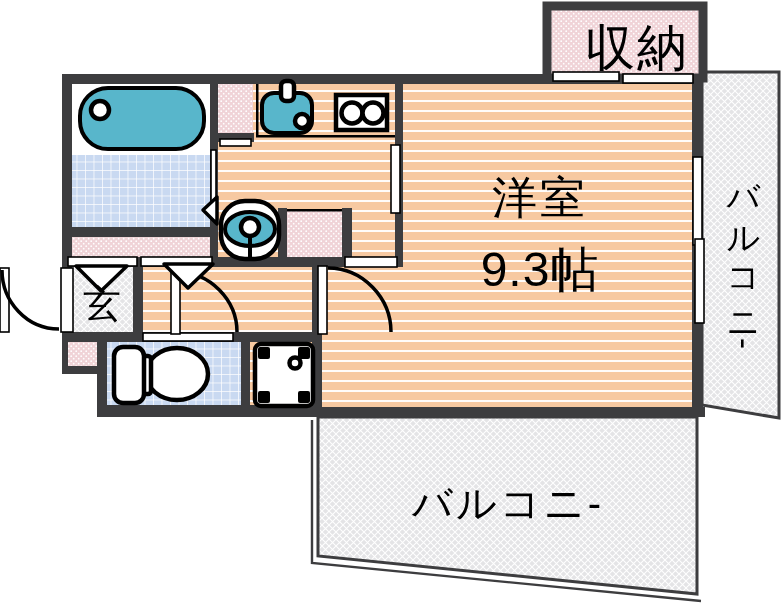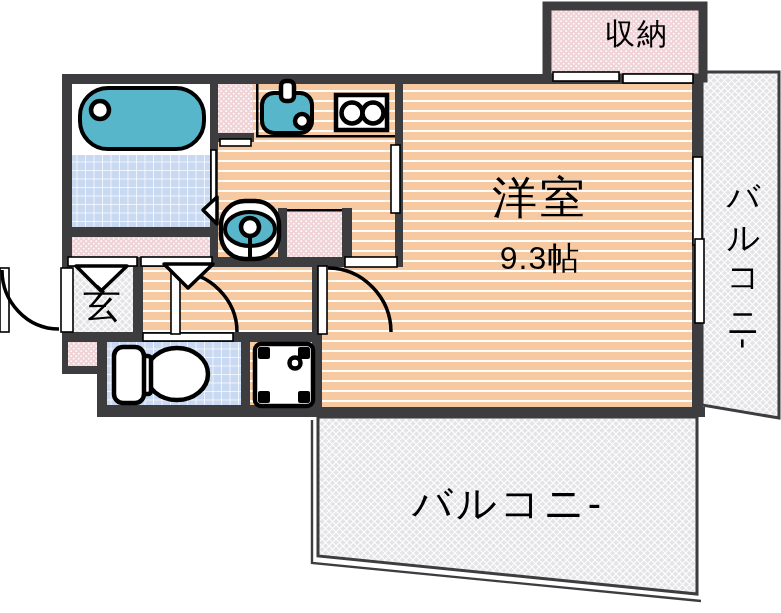--- a/index.html
+++ b/index.html
@@ -14,23 +14,23 @@
   .arc{fill:none;stroke:#000;stroke-width:3.5;}
   .tri{fill:#fff;stroke:#000;stroke-width:3.5;stroke-linejoin:round;}
   .bal{fill:url(#pHatch);stroke:var(--wall);stroke-width:3;}
   .thin{fill:none;stroke:var(--wall);stroke-width:2.4;}
   .pbPeach{fill:var(--room-floor);}
   .pbTile{fill:var(--tile-floor);}
   .pbPink{fill:var(--closet-pink);}
   .pbGray{fill:var(--balcony-gray);}
   
   .lbl{position:absolute;transform:translate(-50%,-50%);color:#000;white-space:nowrap;line-height:1;}
-  .lbl-closet{left:625px;top:34px;font-size:30px;font-weight:500;letter-spacing:2px;padding-left:24px;}
+  .lbl-closet{left:625px;top:48px;font-size:50px;font-weight:500;letter-spacing:2px;padding-left:24px;}
   .lbl-room{left:540px;top:197px;font-size:45px;font-weight:500;letter-spacing:3px;}
-  .lbl-size{left:540px;top:258px;font-size:32px;font-weight:500;letter-spacing:1px;}
+  .lbl-size{left:540px;top:270px;font-size:48px;font-weight:500;letter-spacing:1px;}
   .lbl-gen{left:102px;top:304px;font-size:38px;font-weight:500;}
   .lbl-balb{left:508px;top:503px;font-size:40px;font-weight:500;letter-spacing:3px;}
   .lbl-balr{left:744px;top:258px;font-size:33px;font-weight:500;writing-mode:vertical-rl;letter-spacing:7px;}
 </style>
 </head>
 <body>
 
 <div id="plan">
   <svg width="781" height="613" viewBox="0 0 781 613">
     <defs>

